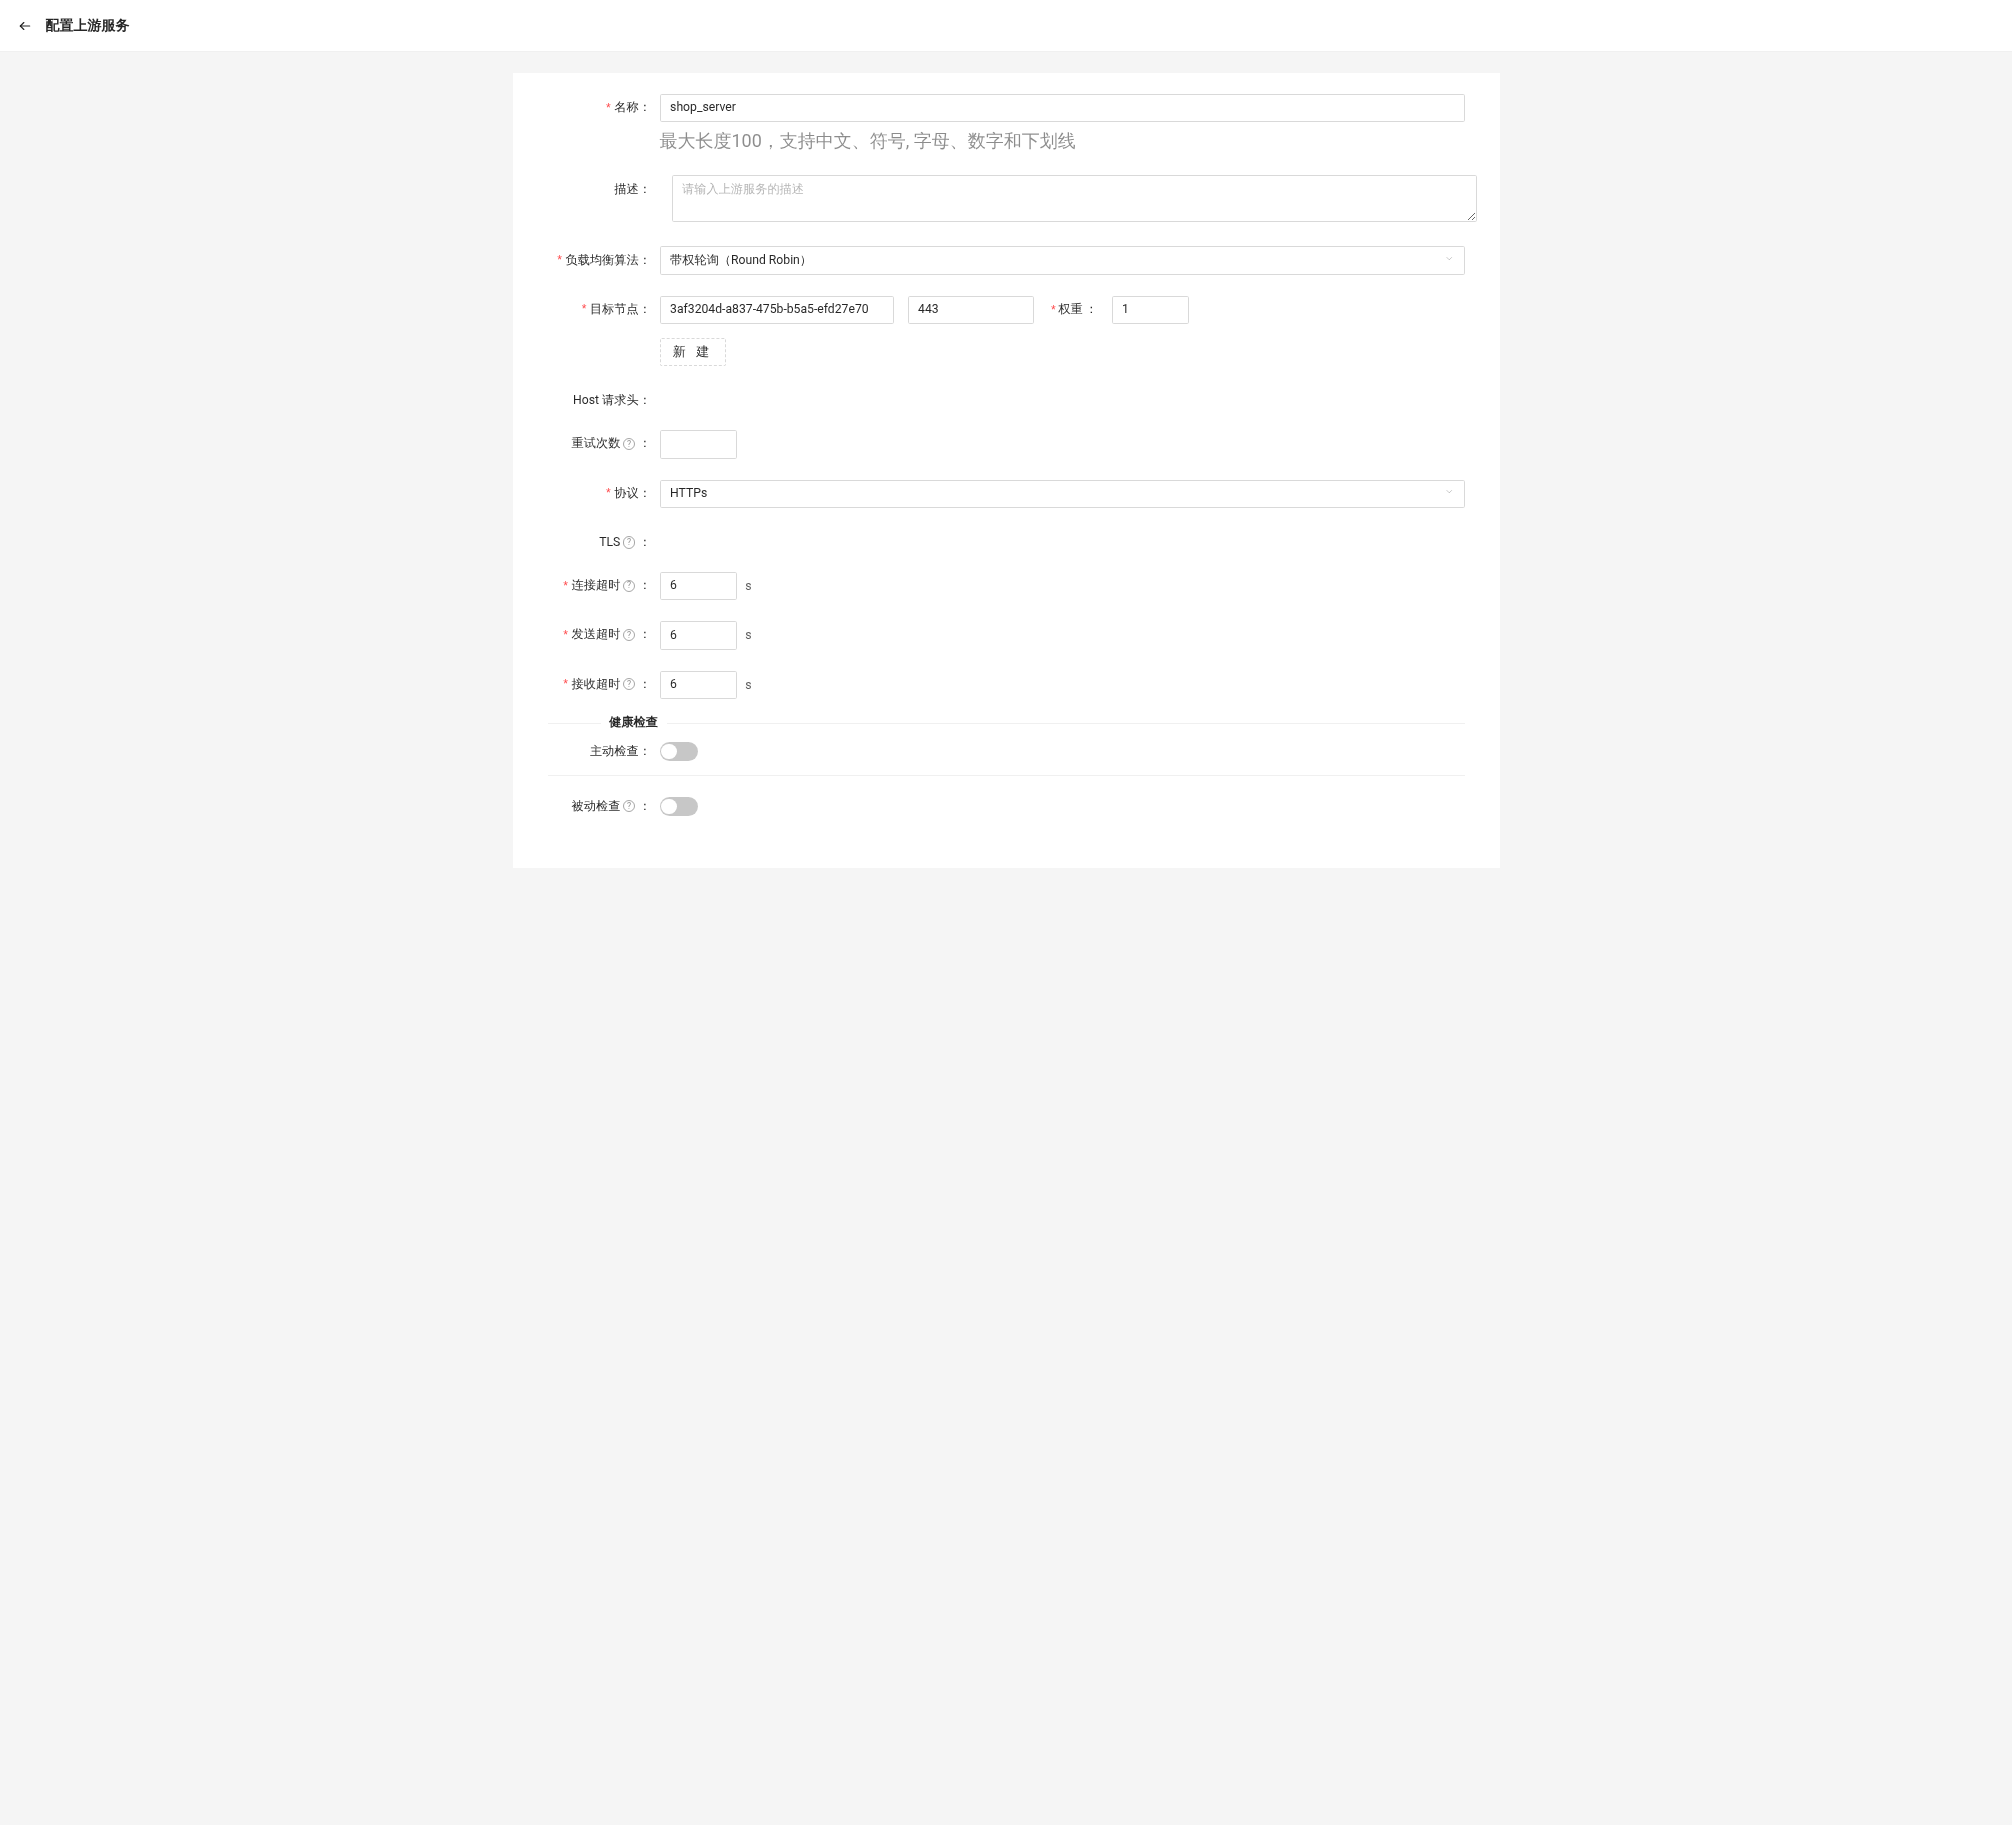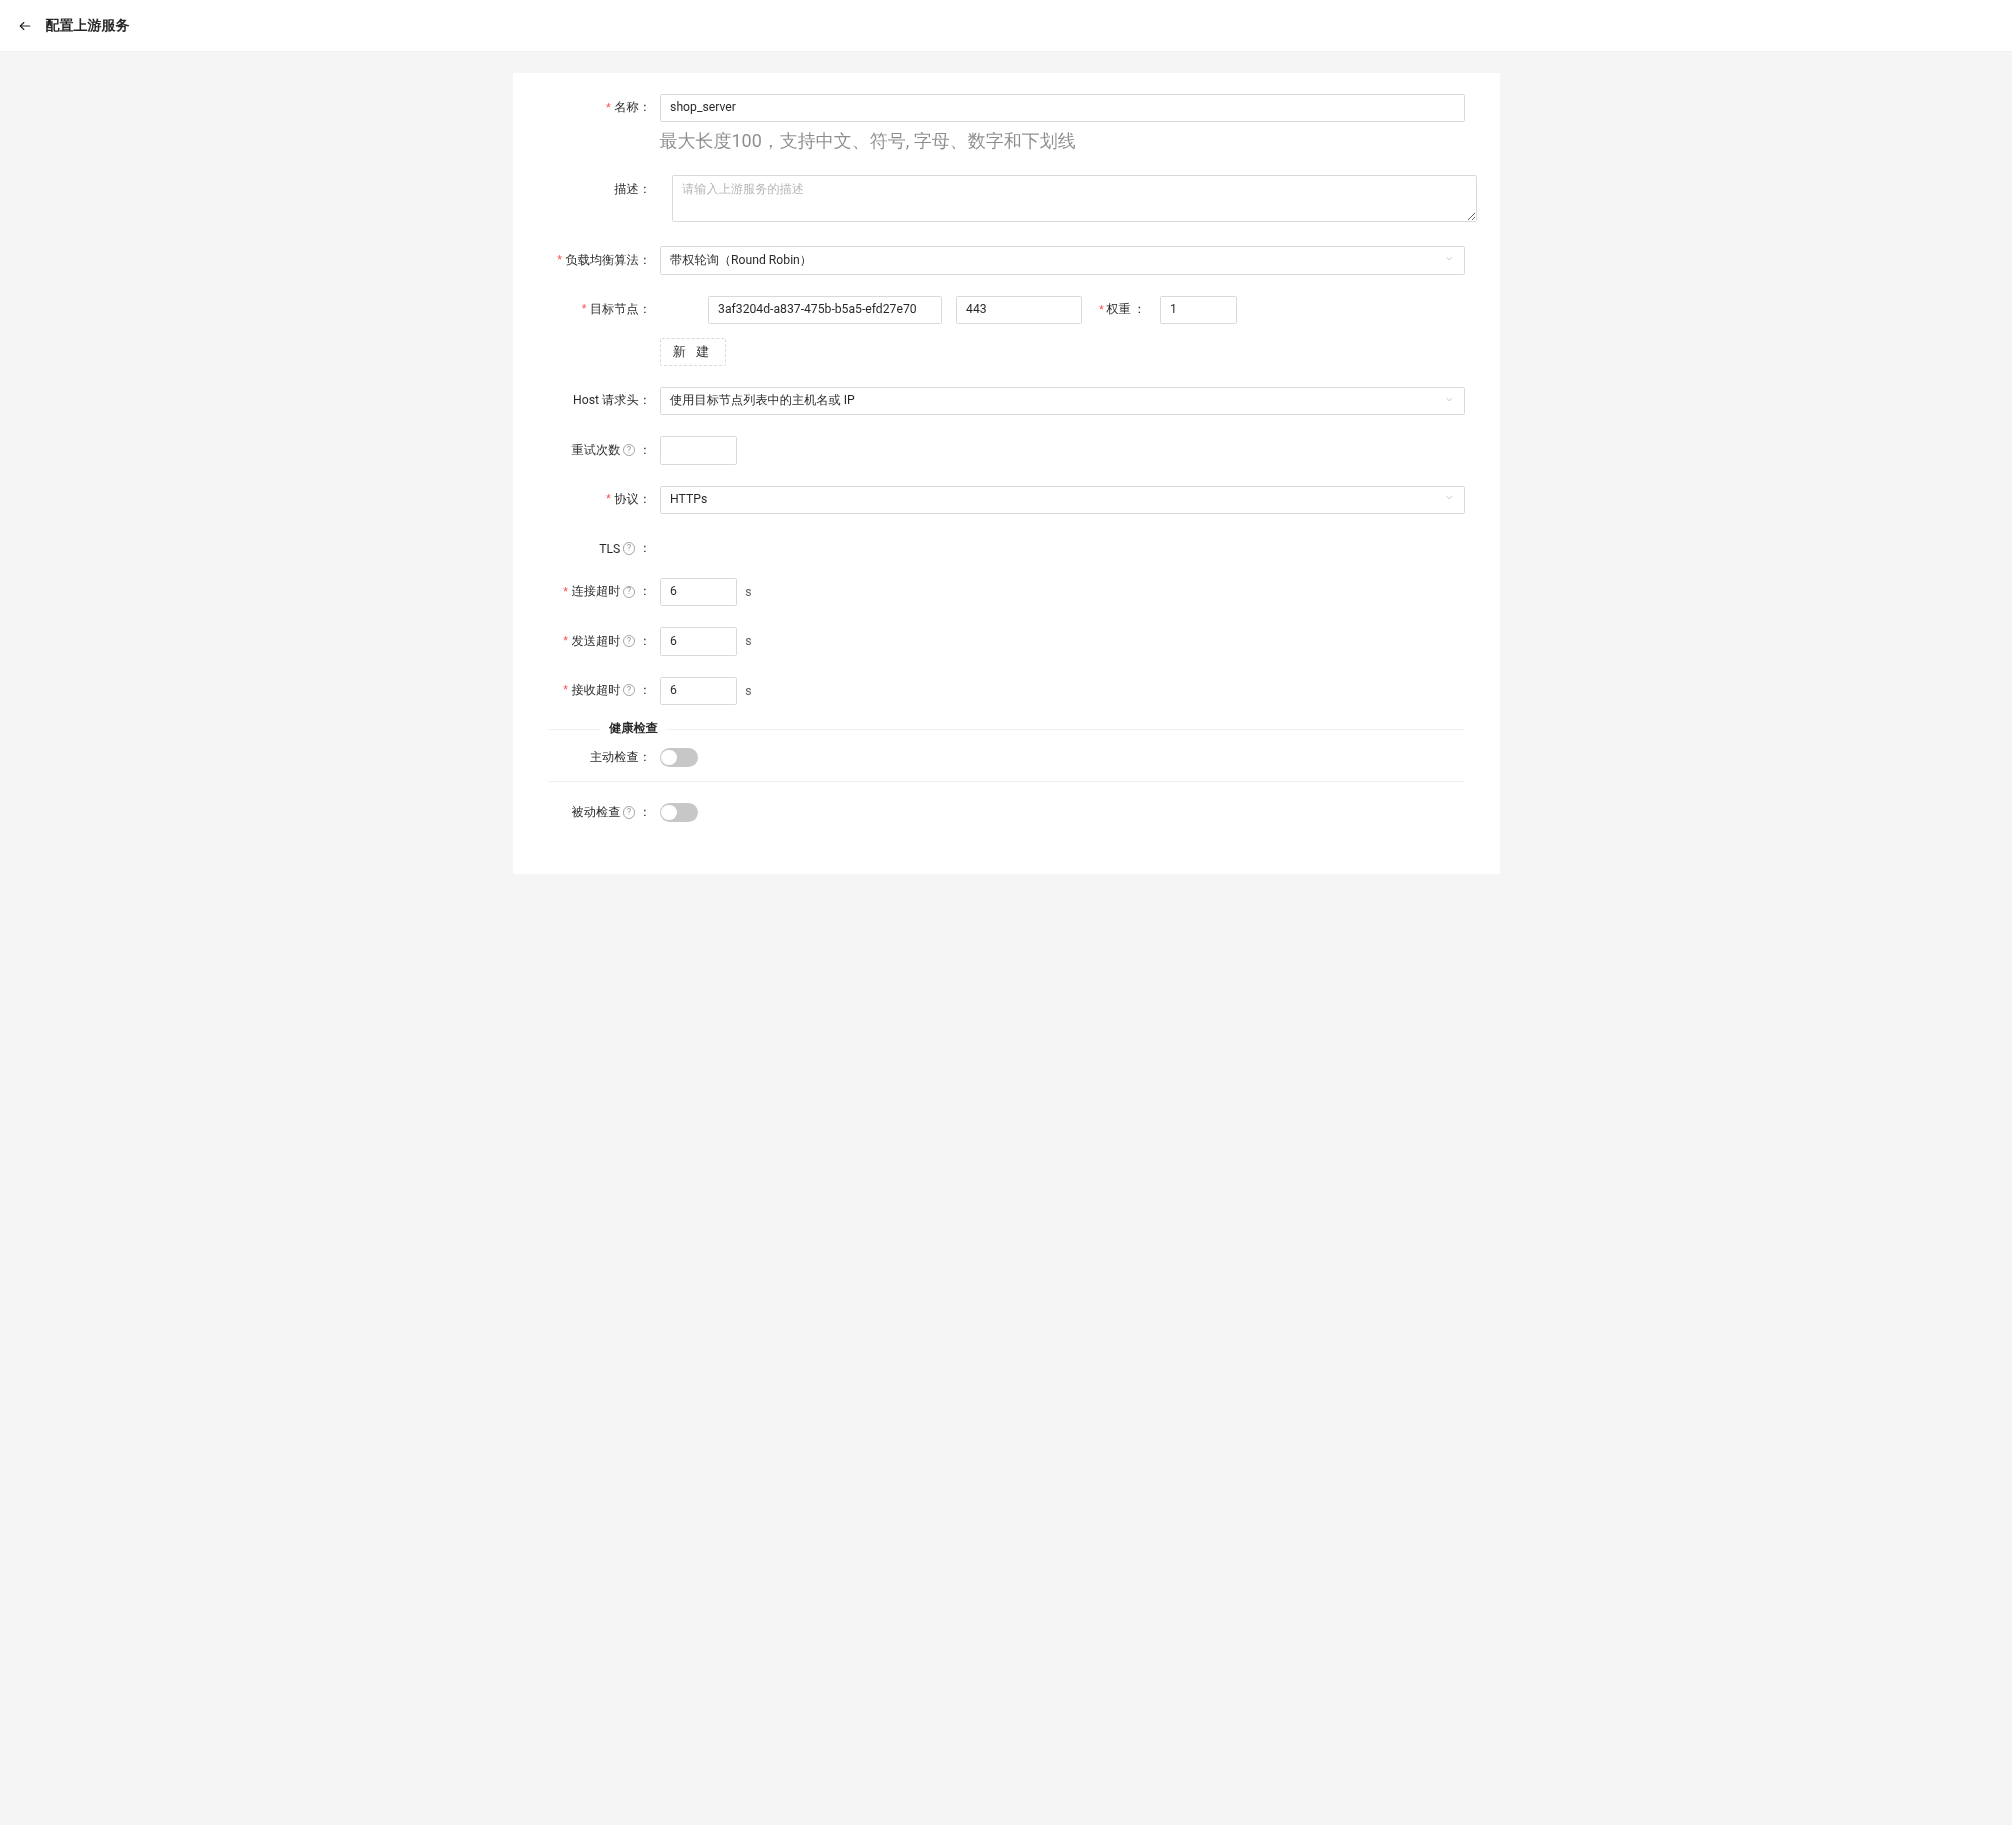--- a/index.html
+++ b/index.html
@@ -103,21 +103,21 @@
     right: 8.7px; top: 50%; transform: translateY(-50%);
     color: rgba(0,0,0,0.25);
     pointer-events: none;
   }
   .help-text {
     color: rgba(0,0,0,0.45);
     font-size: 18px;
     margin-top: 5.2px;
     line-height: 1.5;
   }
-  .target-row { display: flex; align-items: center; gap: 14px; margin-left: 48px; }
+  .target-row { display: flex; align-items: center; gap: 14px; }
   .target-row .input.host { width: 234px; }
   .target-row .input.port { width: 126px; }
   .target-row .weight-label {
     display: flex; align-items: center; gap: 2.6px;
     padding-left: 3.5px;
   }
   .target-row .weight-label .req {
     color: #ff4d4f; font-family: SimSun, sans-serif;
   }
   .target-row .input.weight { width: 77px; }
@@ -255,30 +255,20 @@
           </div>
           <button class="dashed-btn">新 建</button>
         </div>
       </div>
 
       <div class="form-row">
         <div class="label-col">
           <span>Host 请求头</span>
             <span>：</span>
         </div>
-        <div class="field-col">
-          <div class="select">
-            <span>使用目标节点列表中的主机名或 IP</span>
-            <span class="chev">
-              <svg width="10.5" height="10.5" viewBox="0 0 24 24" fill="none" stroke="currentColor" stroke-width="2">
-                  <polyline points="6 9 12 15 18 9"></polyline>
-                </svg>
-            </span>
-          </div>
-        </div>
       </div>
 
       <div class="form-row">
         <div class="label-col">
           <span>重试次数</span>
           <span class="help-icon">?</span>
           <span>：</span>
         </div>
         <div class="field-col">
           <input class="input small-input" type="text" value="" style="">

